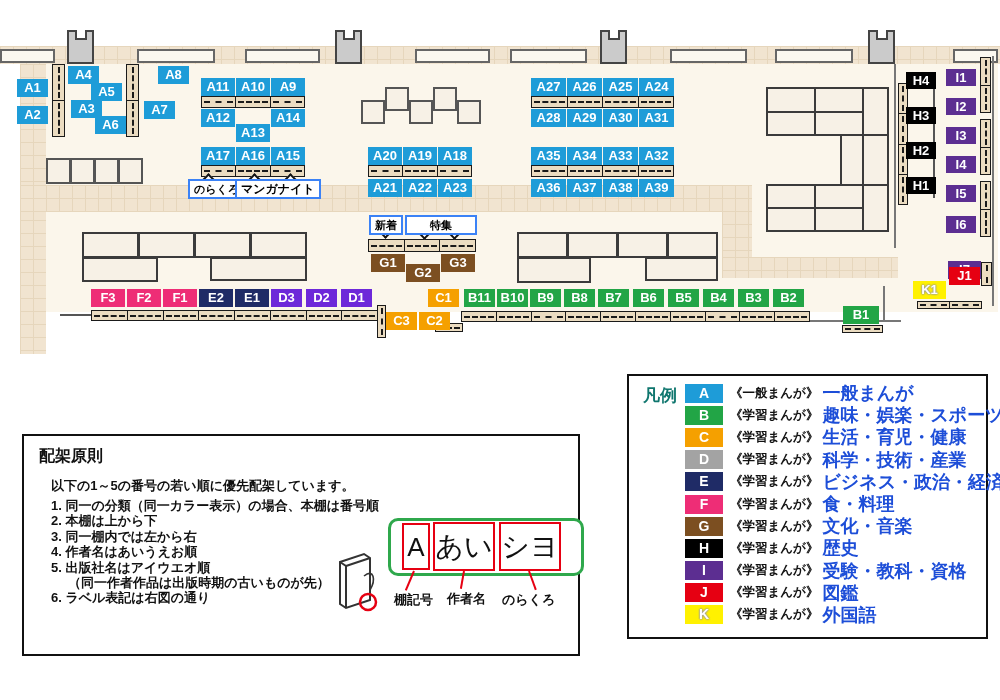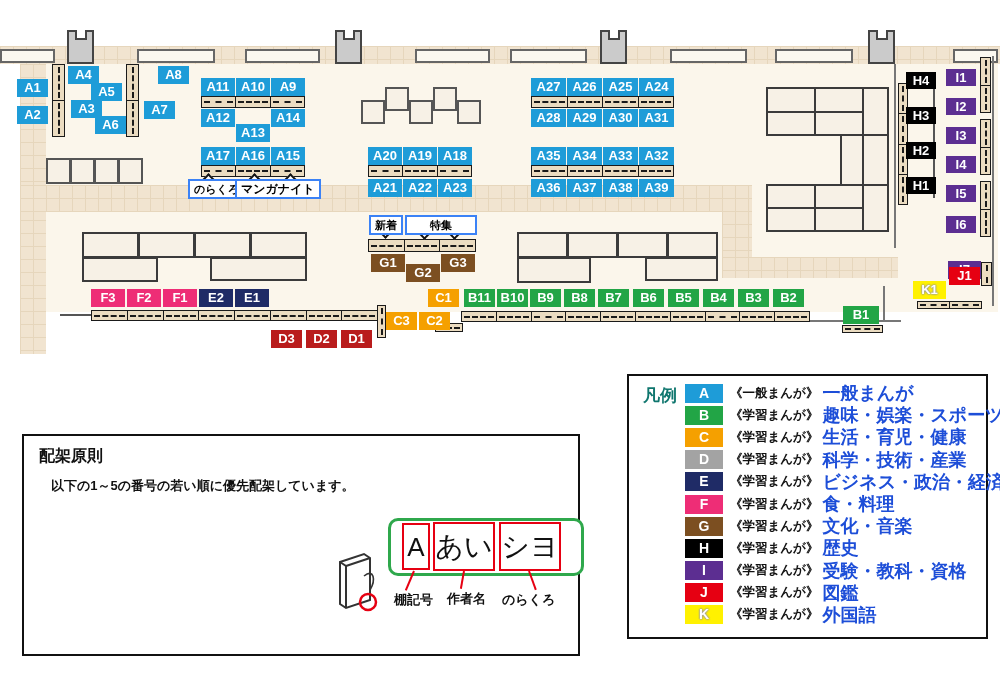--- a/index.html
+++ b/index.html
@@ -23,21 +23,21 @@
   .strip i:last-child{border-right:none;}
   .strip i::after{content:"";position:absolute;left:2px;right:2px;top:50%;margin-top:-1px;border-top:2px dashed #1a1a1a;}
   .strip.v{flex-direction:column;}
   .strip.v i{border-right:none;border-bottom:1px solid #1a1a1a;}
   .strip.v i:last-child{border-bottom:none;}
   .strip.v i::after{left:50%;top:2px;bottom:2px;right:auto;margin:0 0 0 -1px;border-top:none;border-left:2px dashed #1a1a1a;}
 
   
   .tag{position:absolute;width:34px;height:18px;color:#fff;font-weight:bold;font-size:13px;line-height:18px;text-align:center;letter-spacing:0;}
   .tag.w31{width:31px;}.tag.w35{width:35px;}.tag.w30{width:30px;height:17px;line-height:17px;}.tag.w36{width:36px;}.tag.w33{width:33px;}
-  .cA{background:#1E9CD8;}.cB{background:#22A546;}.cC{background:#F5A000;}.cD{background:#b91c1c;margin-top:41px;}
+  .cA{background:#1E9CD8;}.cB{background:#22A546;}.cC{background:#F5A000;}.cD{background:#6d28d9;}
   .cE{background:#1F2B66;}.cF{background:#EE2D76;}.cG{background:#7C4F21;}.cH{background:#000000;}
   .cI{background:#5C2E91;}.cJ{background:#E60012;}
   .cK{background:#FFF100;color:#fff;text-shadow:0 0 2px #9a9a9a,0 0 2px #9a9a9a,0 0 2px #9a9a9a;}
 
   
   .callout{position:absolute;background:#fff;border:2px solid #3b82f6;font-size:11px;font-weight:bold;line-height:14px;padding:1px 4px;white-space:nowrap;z-index:3;}
   .ptr{position:absolute;width:7px;height:7px;background:#fff;transform:rotate(45deg);z-index:2;}
   .ptr.up{border-left:2px solid #111;border-top:2px solid #111;}
   .ptr.down{border-right:2px solid #111;border-bottom:2px solid #111;}
 
@@ -395,20 +395,29 @@
         <span class="chip" style="background: rgb(255, 241, 0);">K</span>
         <span class="series">《学習まんが》</span>
         <span class="cat">外国語</span>
       </div>
     </div>
   </div>
 
   <div id="principles">
     <div class="ptitle">配架原則</div>
     <div class="intro">以下の1～5の番号の若い順に優先配架しています。</div>
+    <div class="items">
+      <div>1. 同一の分類（同一カラー表示）の場合、本棚は番号順</div>
+      <div>2. 本棚は上から下</div>
+      <div>3. 同一棚内では左から右</div>
+      <div>4. 作者名はあいうえお順</div>
+      <div>5. 出版社名はアイウエオ順</div>
+      <div class="indent">（同一作者作品は出版時期の古いものが先）</div>
+      <div>6. ラベル表記は右図の通り</div>
+    </div>
   </div>
 
   <div class="bookwrap">
     <svg width="52" height="64" viewBox="0 0 52 64">
       <path d="M10 14 L34 6 L40 10 L40 52 L16 60 L10 56 Z" fill="#fff" stroke="#333" stroke-width="2"></path>
       <path d="M10 14 L16 18 L16 60" fill="none" stroke="#333" stroke-width="2"></path>
       <path d="M16 18 L40 10" fill="none" stroke="#333" stroke-width="2"></path>
       <path d="M34 28 C44 20 46 32 40 42" fill="none" stroke="#333" stroke-width="1.6"></path>
       <circle cx="38" cy="54" r="8" fill="none" stroke="#E60012" stroke-width="2.5"></circle>
     </svg>

